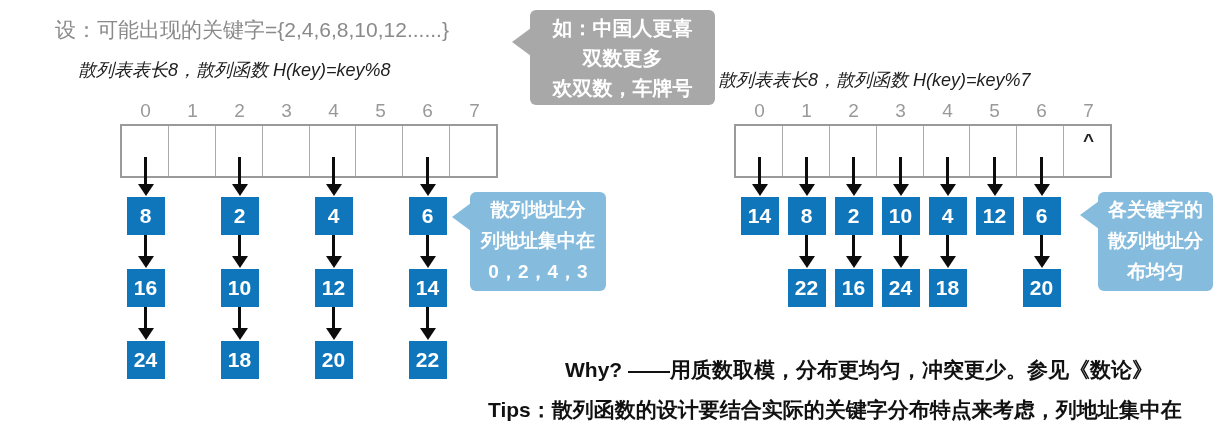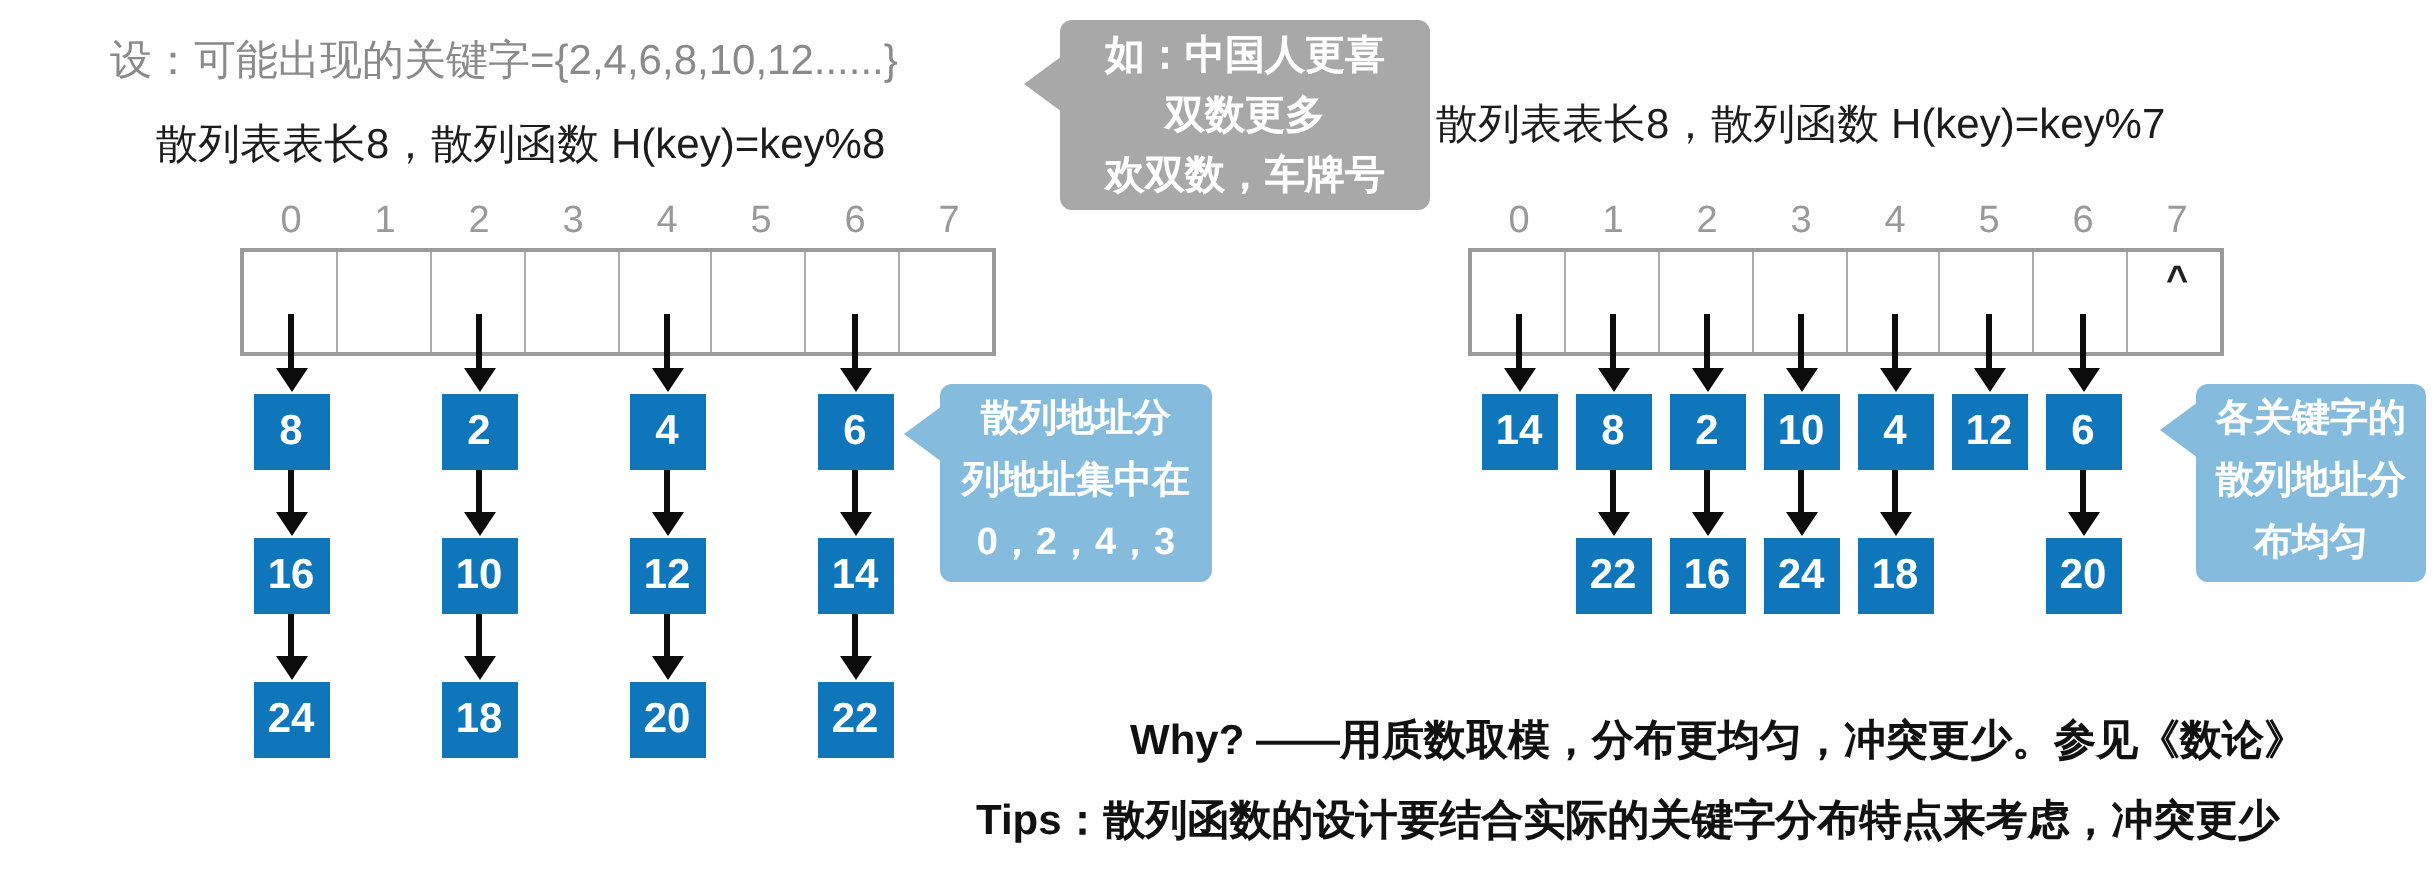--- a/index.html
+++ b/index.html
@@ -2,23 +2,23 @@
 <html style="--box-blue: #1076bc; --callout-blue: #85bbdd; --callout-gray: #a8a8a8; --muted-text: #8a8a8a; --index-text: #999999; --dark-text: #1c1c1c;"><head>
 <meta charset="utf-8">
 <style>
   html,body{margin:0;padding:0;background:#ffffff;}
   #canvas{
     position:relative;width:1218px;height:437px;overflow:hidden;
     background:#ffffff;font-family:"Liberation Sans","DejaVu Sans",sans-serif;
   }
   .abs{position:absolute;}
   .premise{left:55px;top:16px;font-size:21px;color:var(--muted-text);white-space:nowrap;}
-  .diagram-title{font-size:21px;color:var(--dark-text);white-space:nowrap;}
+  .diagram-title{font-size:18px;color:var(--dark-text);white-space:nowrap;font-style:italic;}
   #title-left{left:78px;top:58px;}
-  #title-right{left:718px;top:48px;}
+  #title-right{left:718px;top:68px;}
 
   
   .callout{border-radius:6px;color:#fff;font-weight:bold;text-align:center;}
   .callout .line{display:block;}
   .gray-callout{left:530px;top:10px;width:185px;height:95px;background:var(--callout-gray);
     font-size:20px;line-height:30px;padding-top:3px;box-sizing:border-box;}
   .blue-callout{background:var(--callout-blue);font-size:19px;line-height:31px;padding-top:2px;box-sizing:border-box;}
   #callout-left{left:470px;top:192px;width:136px;height:99px;}
   #callout-right{left:1098px;top:192px;width:115px;height:99px;}
   .tri-left{width:0;height:0;border-top:14px solid transparent;border-bottom:14px solid transparent;}
@@ -230,14 +230,14 @@
     <span class="line">0，2，4，3</span>
   </div>
   <div class="abs tri-left" id="blue-tri-right"></div>
   <div class="abs note" id="note-why">Why? ——用质数取模，分布更均匀，冲突更少。参见《数论》</div>
 
   <div class="abs callout blue-callout" id="callout-right">
     <span class="line">各关键字的</span>
     <span class="line">散列地址分</span>
     <span class="line">布均匀</span>
   </div>
-  <div class="abs note" id="note-tips">Tips：散列函数的设计要结合实际的关键字分布特点来考虑，冲突更少</div>
+  <div class="abs note" id="note-tips">Tips：散列函数的设计要结合实际的关键字分布特点来考虑，列地址集中在</div>
 </div>
 
 </body></html>

